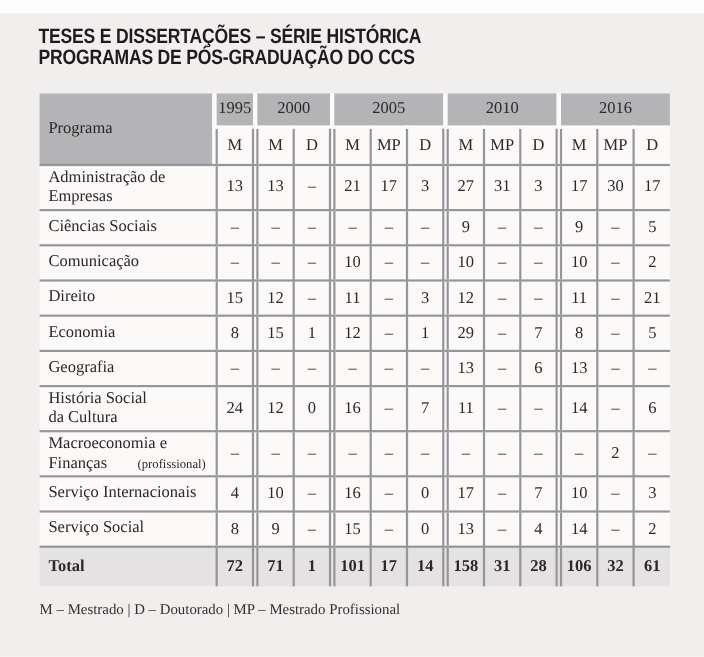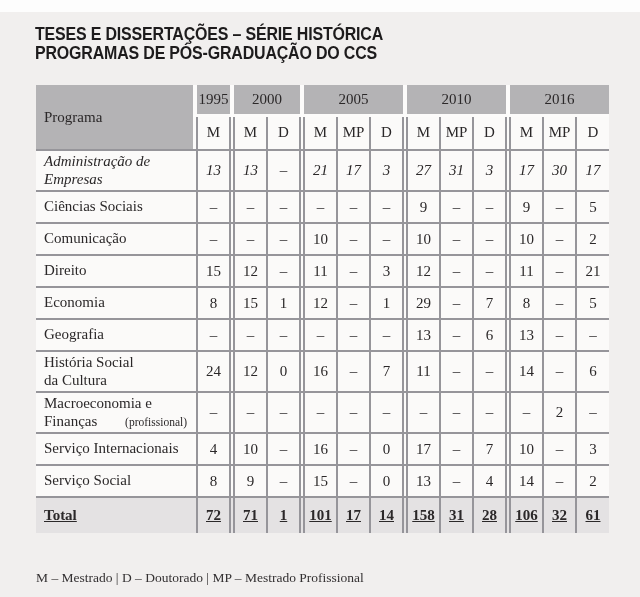--- a/index.html
+++ b/index.html
@@ -55,25 +55,25 @@
     background:var(--cell-bg);text-align:left;padding-left:8px;
     border-top:2px solid var(--border);border-bottom:2px solid var(--border);
     line-height:1.18;
   }
   td.prog .small{font-size:11.5px;margin-left:24px;}
   td.gap{
     background:var(--gap-bg);
     border-top:2px solid var(--border);border-bottom:2px solid var(--border);
   }
   thead td.gap{border-top:none;}
-  tr.total-row td{background:var(--total-bg);font-weight:700;border-bottom:none;text-decoration:underline;}
+  tr.total-row td{background:var(--total-bg);font-weight:700;border-bottom:none;}
   tr.total-row td.gap{background:var(--total-bg);}
   .last{border-right:none !important;}
   .footer{
-    position:absolute;left:36px;top:569px;width:580px;
+    position:absolute;left:36px;top:545px;width:580px;
     font-size:13.5px;line-height:17px;color:#333031;
   }
 </style>
 </head>
 <body>
 
 <div class="page">
   <div class="top-strip"></div>
 
   <h1 class="title">
@@ -125,21 +125,21 @@
           <th class="sub">D</th>
           <th class="sub">M</th>
           <th class="sub">MP</th>
           <th class="sub">D</th>
           <th class="sub">M</th>
           <th class="sub">MP</th>
           <th class="sub last">D</th>
         </tr>
       </thead>
     <tbody id="tbody">
-        <tr style="height: 41px; font-style: italic;">
+        <tr style="height: 41px;">
           <td class="prog">Administração de<br>Empresas</td>
           <td class="gap"></td>
           <td class="num">13</td>
           <td class="gap"></td>
           <td class="num">13</td>
           <td class="num">–</td>
           <td class="gap"></td>
           <td class="num">21</td>
           <td class="num">17</td>
           <td class="num">3</td>

